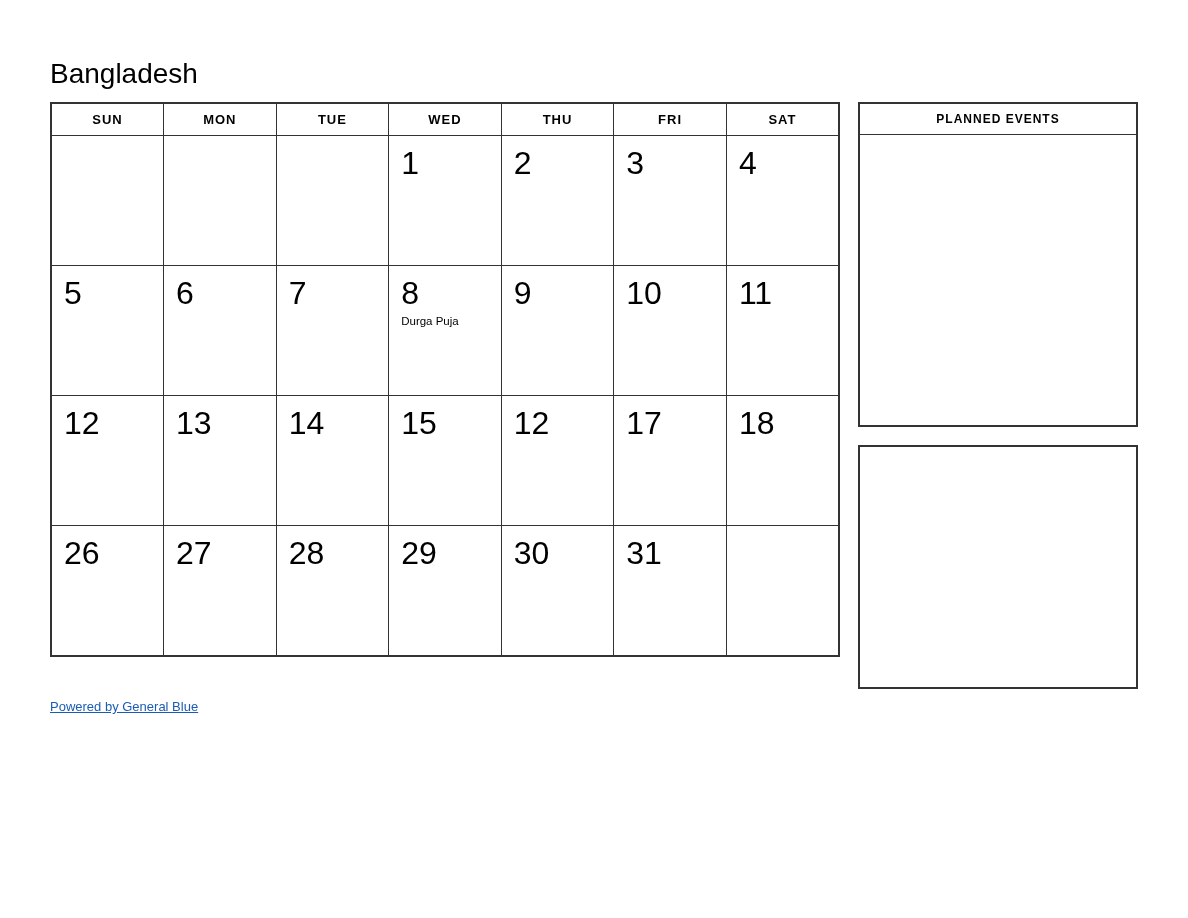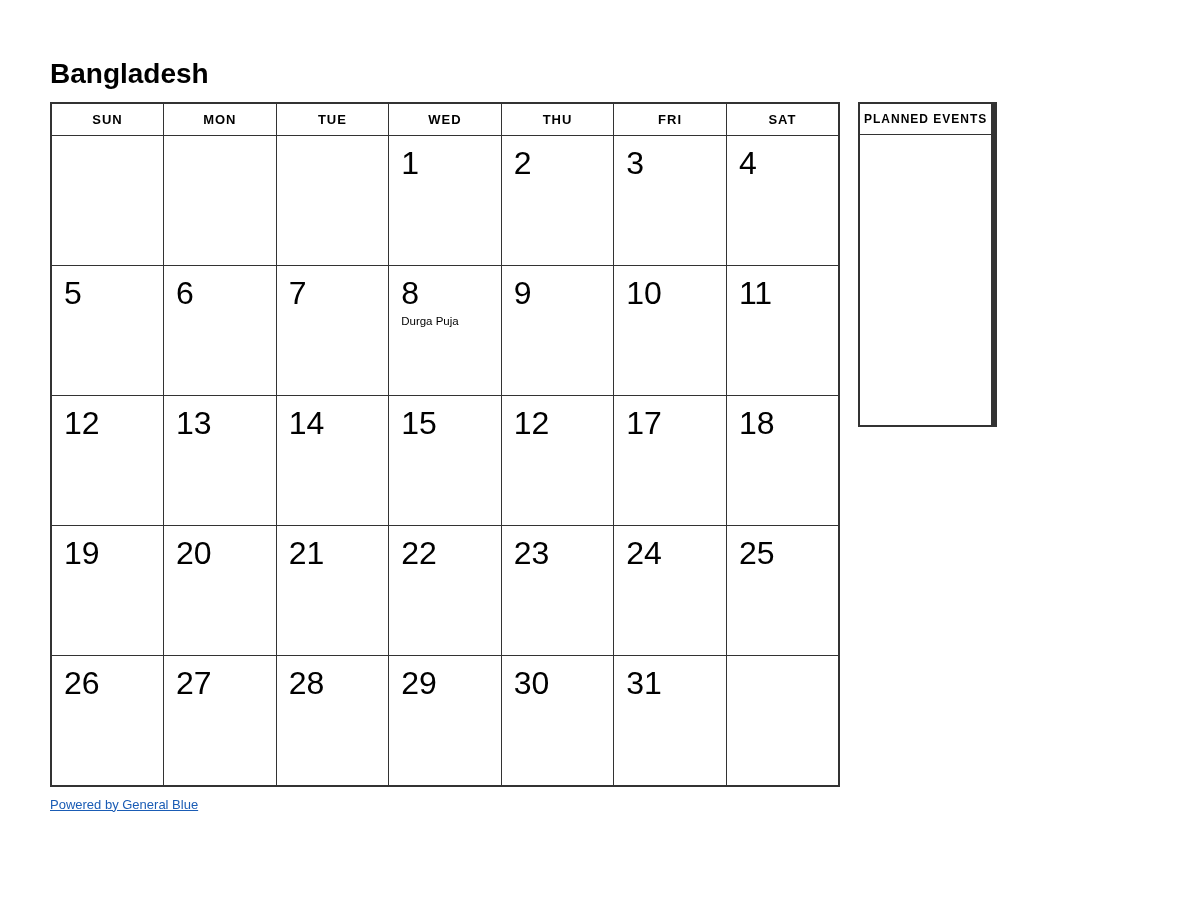--- a/index.html
+++ b/index.html
@@ -20,21 +20,21 @@
 
     .month-title {
       font-size: 62px;
       font-weight: 900;
       color: #000;
       line-height: 1;
     }
 
     .country-title {
       font-size: 28px;
-      font-weight: 700;
+      font-weight: 400;
       color: #000;
       line-height: 1;
       padding-top: 20px;
     }
 
     .main-content {
       display: flex;
       gap: 18px;
       align-items: flex-start;
       border-radius: 31px;
@@ -82,20 +82,21 @@
       font-weight: 400;
     }
 
     .empty-cell {
       background: #fff;
     }
 
     .sidebar {
       width: 280px;
       display: flex;
+      flex-direction: column;
       gap: 0;
     }
 
     .sidebar-box {
       border: 2px solid #333;
       background: #fff;
     }
 
     .sidebar-box-header {
       border-bottom: 1.5px solid #333;
@@ -211,43 +212,20 @@
             </td>
             <td>
               <div class="day-num">17</div>
             </td>
             <td>
               <div class="day-num">18</div>
             </td>
           </tr>
           <tr>
             <td>
-              <div class="day-num">19</div>
-            </td>
-            <td>
-              <div class="day-num">20</div>
-            </td>
-            <td>
-              <div class="day-num">21</div>
-            </td>
-            <td>
-              <div class="day-num">22</div>
-            </td>
-            <td>
-              <div class="day-num">23</div>
-            </td>
-            <td>
-              <div class="day-num">24</div>
-            </td>
-            <td>
-              <div class="day-num">25</div>
-            </td>
-          </tr>
-          <tr>
-            <td>
               <div class="day-num">26</div>
             </td>
             <td>
               <div class="day-num">27</div>
             </td>
             <td>
               <div class="day-num">28</div>
             </td>
             <td>
               <div class="day-num">29</div>

